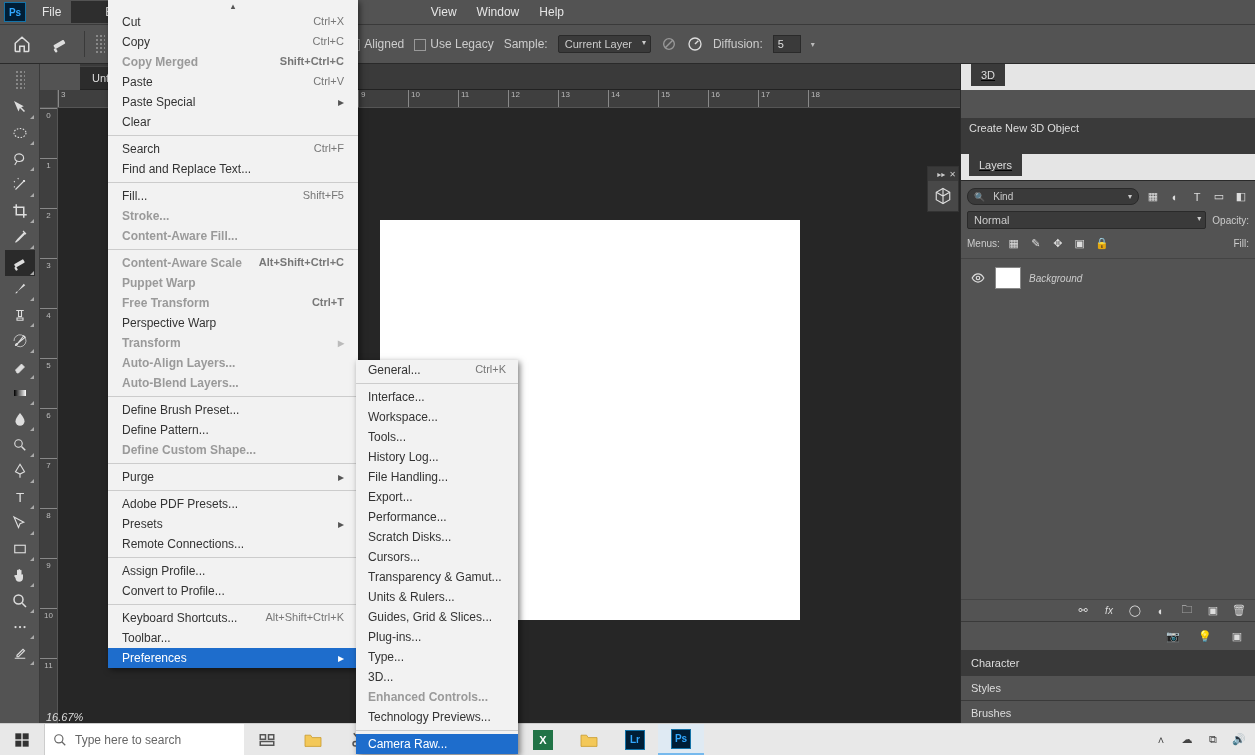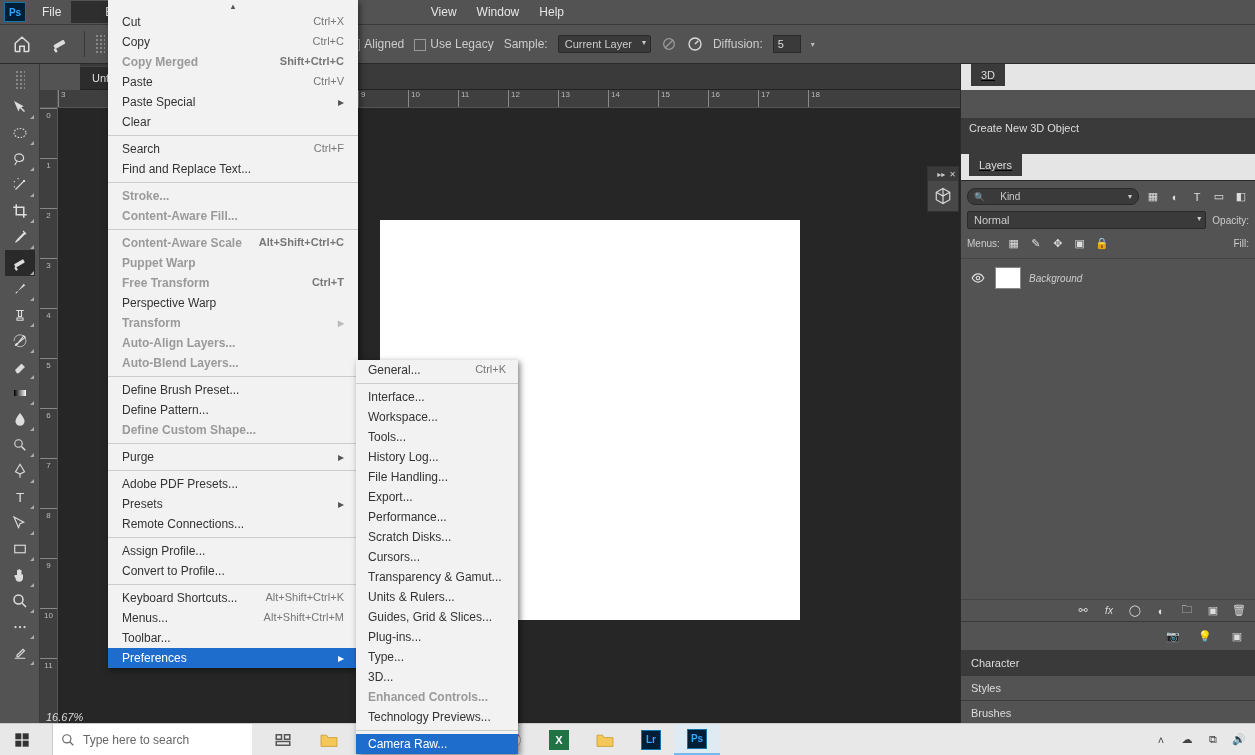--- a/index.html
+++ b/index.html
@@ -48,21 +48,21 @@
 .rightcol { width:295px; background:#3a3a3a; display:flex; flex-direction:column; border-left:1px solid #2a2a2a; }
 .panel-tabs { display:flex; background:#e5e5e5; height:26px; align-items:flex-start; padding-left:4px;text-decoration:underline; }
 .panel-tabs .tab { font-size:11px; color:#ddd; padding:5px 10px; }
 .panel-tabs .tab.active { background:#3a3a3a; }
 .panel-body { flex:1; background:#535353; border-top:1px solid #2a2a2a; padding:4px 6px; font-size:10px; color:#ccc; position:relative; }
 .create3d { font-size:11px; color:#ddd; padding:4px 0 2px 8px; }
 .layer-row { display:flex; align-items:center; gap:8px; padding:4px 2px; }
 .eye { width:18px; height:18px; display:flex; align-items:center; justify-content:center; }
 .layer-thumb { width:26px; height:22px; background:#fff; border:1px solid #888; }
 .lock-row, .kind-row, .blend-row { display:flex; align-items:center; gap:6px; padding:3px 0; }
-.kind-box { flex:1; background:#3a3a3a; border:1px solid #2a2a2a; padding:2px 6px; display:flex; align-items:center; gap:15px; font-size:10px; border-radius:8px; }
+.kind-box { flex:1; background:#3a3a3a; border:1px solid #2a2a2a; padding:2px 6px; display:flex; align-items:center; gap:8px; font-size:10px; border-radius:8px; }
 .kind-box::before { content:"🔍"; font-size:9px; opacity:.7; }
 .ic { width:16px; height:16px; display:inline-flex; align-items:center; justify-content:center; font-size:11px; color:#ddd; }
 .panel-foot { position:absolute; bottom:0; left:0; right:0; height:22px; border-top:1px solid #444; display:flex; align-items:center; justify-content:flex-end; gap:10px; padding:0 8px; }
 .small-tabs { display:flex; flex-direction:column; }
 .small-tab { background:#535353; border-top:1px solid #3a3a3a; padding:6px 10px; font-size:11px; color:#ddd; }
 .small-tab.active { background:#3a3a3a; }
 .right-icons { display:flex; gap:16px; justify-content:flex-end; padding:6px 10px; border-top:1px solid #3a3a3a; background:#535353; }
 
 
 .mini-panel { position:absolute; top:166px; right:296px; width:32px; background:#484848; border:1px solid #333;}
@@ -79,21 +79,21 @@
 .dd-item.hl { background:#1e6dcc; color:#fff; }
 .dd-item.hl.has-sub::after { color:#fff; }
 .dd-sep { height:1px; background:#ccc; margin:3px 0; }
 .shortcut { color:#777; font-size:11px; }
 
 
 .submenu { position:absolute; top:360px; left:356px; width:162px; background:#f2f2f2; box-shadow:2px 2px 6px rgba(0,0,0,.5); font-size:12px; color:#333; z-index:101; }
 .submenu .dd-item { padding:3px 12px; }
 
 
-.taskbar { position:absolute; bottom:0; left:0; right:0; height:32px; background:#e8e8e8; display:flex; align-items:center; border-top:1px solid #ccc;gap:8px; }
+.taskbar { position:absolute; bottom:0; left:0; right:0; height:32px; background:#e8e8e8; display:flex; align-items:center; border-top:1px solid #ccc; }
 .start { width:44px; height:100%; display:flex; align-items:center; justify-content:center; font-size:16px; }
 .search { flex:0 0 200px; height:100%; background:#fff; border-left:1px solid #ccc; display:flex; align-items:center; padding:0 8px; gap:8px; color:#666; font-size:12px; }
 .task-icons { display:flex; align-items:center; height:100%; }
 .task-ic { width:46px; height:100%; display:flex; align-items:center; justify-content:center; font-size:16px; }
 .task-ic.active { border-bottom:2px solid #76b9ed; background:#dfeaf3; }
 .tray { margin-left:auto; display:flex; align-items:center; gap:10px; padding-right:8px; font-size:12px; color:#444; }
 .tray .ic { color:#444; }
 
 
 svg { display:block; }
@@ -465,20 +465,24 @@
     </div>
     <div class="dd-sep"></div>
     <div class="dd-item">
       <span>Search</span>
       <span class="shortcut">Ctrl+F</span>
     </div>
     <div class="dd-item">
       <span>Find and Replace Text...</span>
     </div>
     <div class="dd-sep"></div>
+    <div class="dd-item">
+      <span>Fill...</span>
+      <span class="shortcut">Shift+F5</span>
+    </div>
     <div class="dd-item disabled">
       <span>Stroke...</span>
     </div>
     <div class="dd-item disabled">
       <span>Content-Aware Fill...</span>
     </div>
     <div class="dd-sep"></div>
     <div class="dd-item disabled">
       <span>Content-Aware Scale</span>
       <span class="shortcut">Alt+Shift+Ctrl+C</span>
@@ -530,24 +534,20 @@
     <div class="dd-item">
       <span>Assign Profile...</span>
     </div>
     <div class="dd-item">
       <span>Convert to Profile...</span>
     </div>
     <div class="dd-sep"></div>
     <div class="dd-item">
       <span>Keyboard Shortcuts...</span>
       <span class="shortcut">Alt+Shift+Ctrl+K</span>
-    </div>
-    <div class="dd-item">
-      <span>Menus...</span>
-      <span class="shortcut">Alt+Shift+Ctrl+M</span>
     </div>
     <div class="dd-item">
       <span>Toolbar...</span>
     </div>
     <div class="dd-item has-sub hl">
       <span>Preferences</span>
     </div>
   </div>
 
 <div class="submenu" id="pref-menu">

